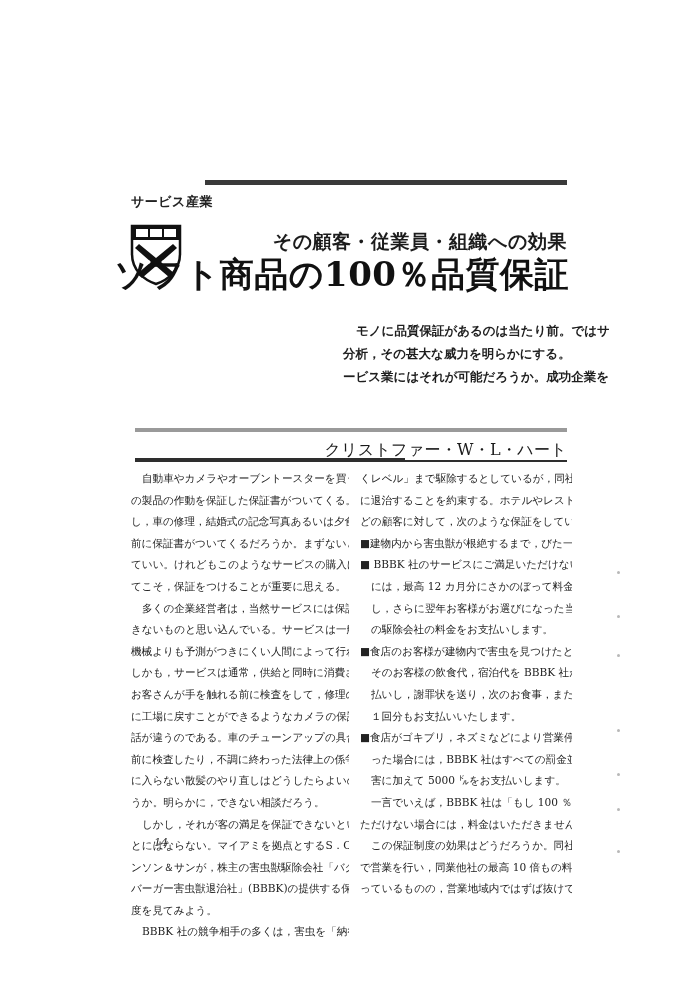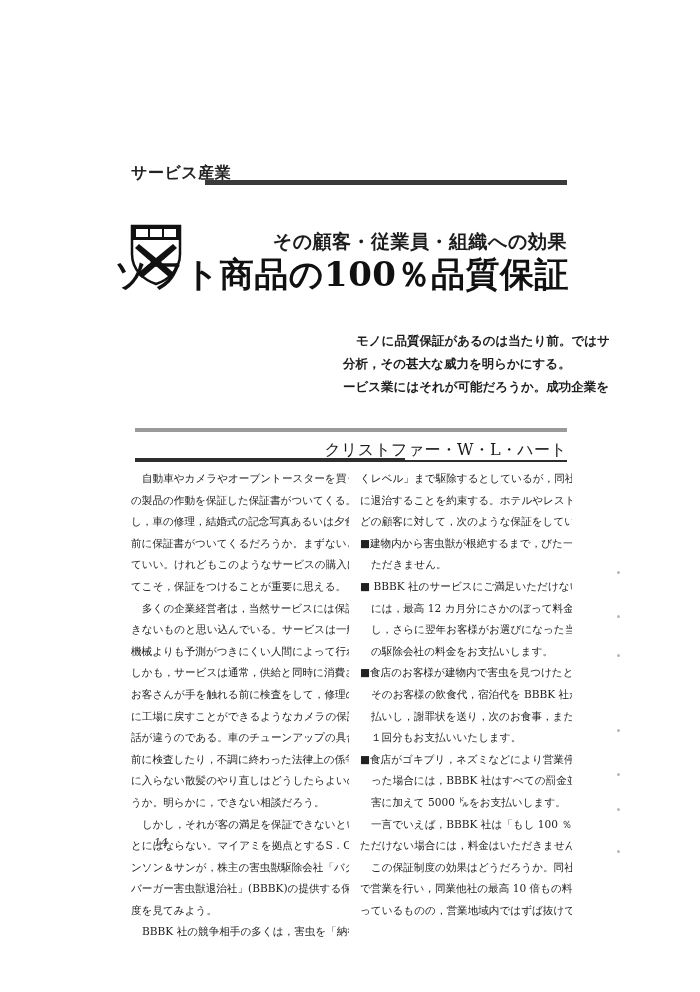--- a/index.html
+++ b/index.html
@@ -2,35 +2,35 @@
 <html><head>
 <meta charset="utf-8">
 <style>
   html, body { margin: 0; padding: 0; }
   body {
     width: 700px; height: 992px; background: #ffffff; position: relative; overflow: hidden;
     font-family: "DejaVu Serif", "Liberation Serif", serif; color: #1a1a1a;
   }
   .abs { position: absolute; }
   .section-label {
-    left: 131px; top: 163px; font-family: "DejaVu Sans", "Liberation Sans", sans-serif;
-    font-weight: bold; font-size: 16px; letter-spacing: 0.5px; color: #222;
+    left: 131px; top: 193px; font-family: "DejaVu Sans", "Liberation Sans", sans-serif;
+    font-weight: bold; font-size: 13px; letter-spacing: 0.5px; color: #222;
   }
   .section-rule {
     left: 205px; top: 180px; width: 362px; height: 5px; background: #3a3a3a;
   }
   .logo { left: 130px; top: 224px; width: 52px; height: 62px; }
   .subtitle {
     right: 133px; top: 229px; font-size: 19px; color: #1c1c1c; letter-spacing: 0.5px; text-align: right; font-weight: bold;
   }
   .title {
     right: 131px; top: 252px; font-size: 34px; font-weight: bold; color: #111; letter-spacing: 0.5px; text-align: left;
   }
   .lead {
-    left: 343px; top: 329px; width: 240px;
+    left: 343px; top: 319px; width: 240px;
     font-family: "DejaVu Sans", "Liberation Sans", sans-serif; font-weight: bold;
     font-size: 12.5px; line-height: 23px; color: #1e1e1e;
   }
   .lead span { display: block; white-space: nowrap; }
   .gray-rule { left: 135px; top: 428px; width: 432px; height: 4px; background: #9a9a9a; }
   .author {
     right: 133px; top: 440px; font-size: 16px; color: #1a1a1a; letter-spacing: 0.3px;
   }
   .dark-rule-thick { left: 135px; top: 458px; width: 270px; height: 4px; background: #2e2e2e; }
   .dark-rule-thin { left: 405px; top: 460px; width: 162px; height: 2px; background: #2e2e2e; }
@@ -104,21 +104,20 @@
     <span class="line">ンソン＆サンが，株主の害虫獣駆除会社「バグズ・</span>
     <span class="line">バーガー害虫獣退治社」(BBBK)の提供する保証制</span>
     <span class="line">度を見てみよう。</span>
     <span class="line indent">BBBK 社の競争相手の多くは，害虫を「納得のい</span>
   </div>
 <div class="abs col col-right" id="col-right">
     <span class="line">くレベル」まで駆除するとしているが，同社は完全</span>
     <span class="line">に退治することを約束する。ホテルやレストランな</span>
     <span class="line">どの顧客に対して，次のような保証をしている。</span>
     <span class="line">■建物内から害虫獣が根絶するまで，びた一文もい</span>
-    <span class="line bullet-cont">ただきません。</span>
     <span class="line">■ BBBK 社のサービスにご満足いただけないとき</span>
     <span class="line bullet-cont">には，最高 12 カ月分にさかのぼって料金を払い戻</span>
     <span class="line bullet-cont">し，さらに翌年お客様がお選びになった当社以外</span>
     <span class="line bullet-cont">の駆除会社の料金をお支払いします。</span>
     <span class="line">■食店のお客様が建物内で害虫を見つけたときには，</span>
     <span class="line bullet-cont">そのお客様の飲食代，宿泊代を BBBK 社がお支</span>
     <span class="line bullet-cont">払いし，謝罪状を送り，次のお食事，または宿泊</span>
     <span class="line bullet-cont">１回分もお支払いいたします。</span>
     <span class="line">■食店がゴキブリ，ネズミなどにより営業停止とな</span>
     <span class="line bullet-cont">った場合には，BBBK 社はすべての罰金並びに損</span>

